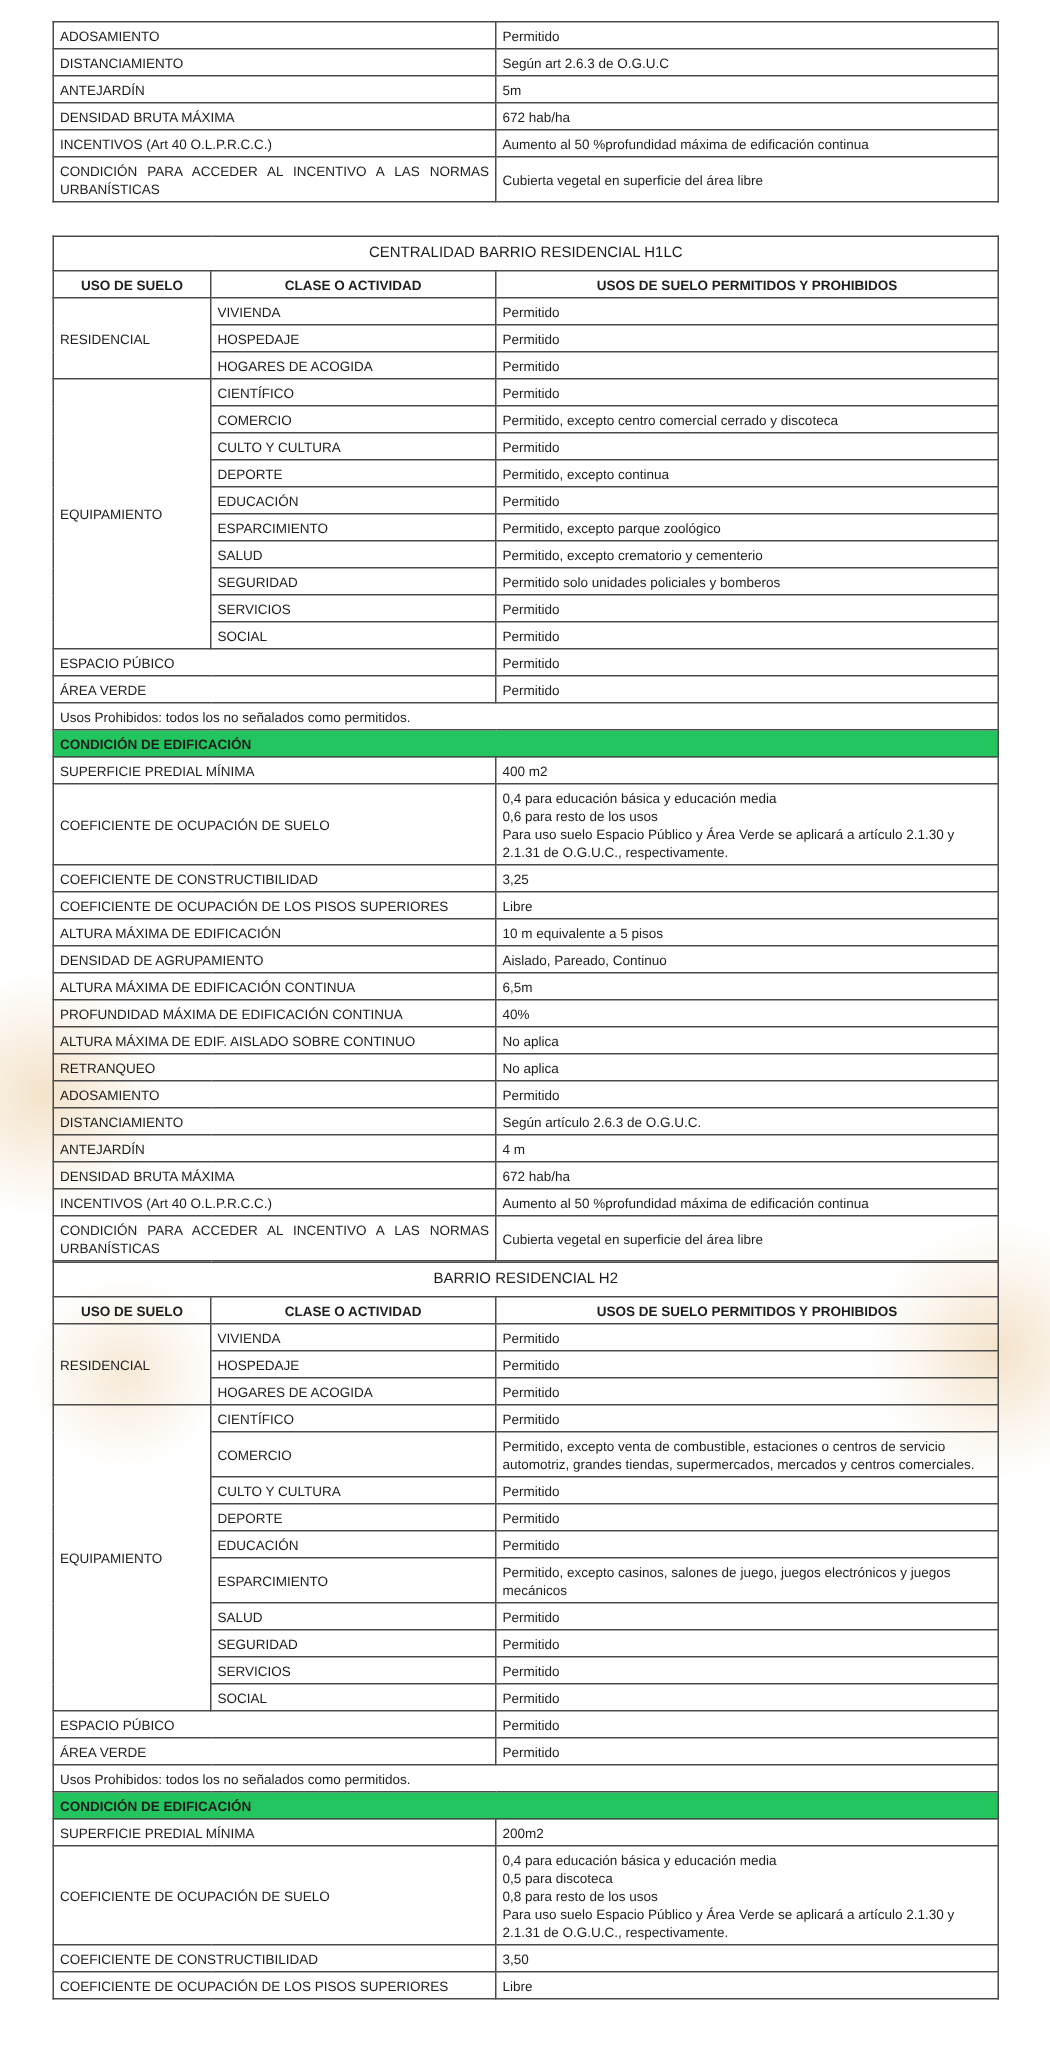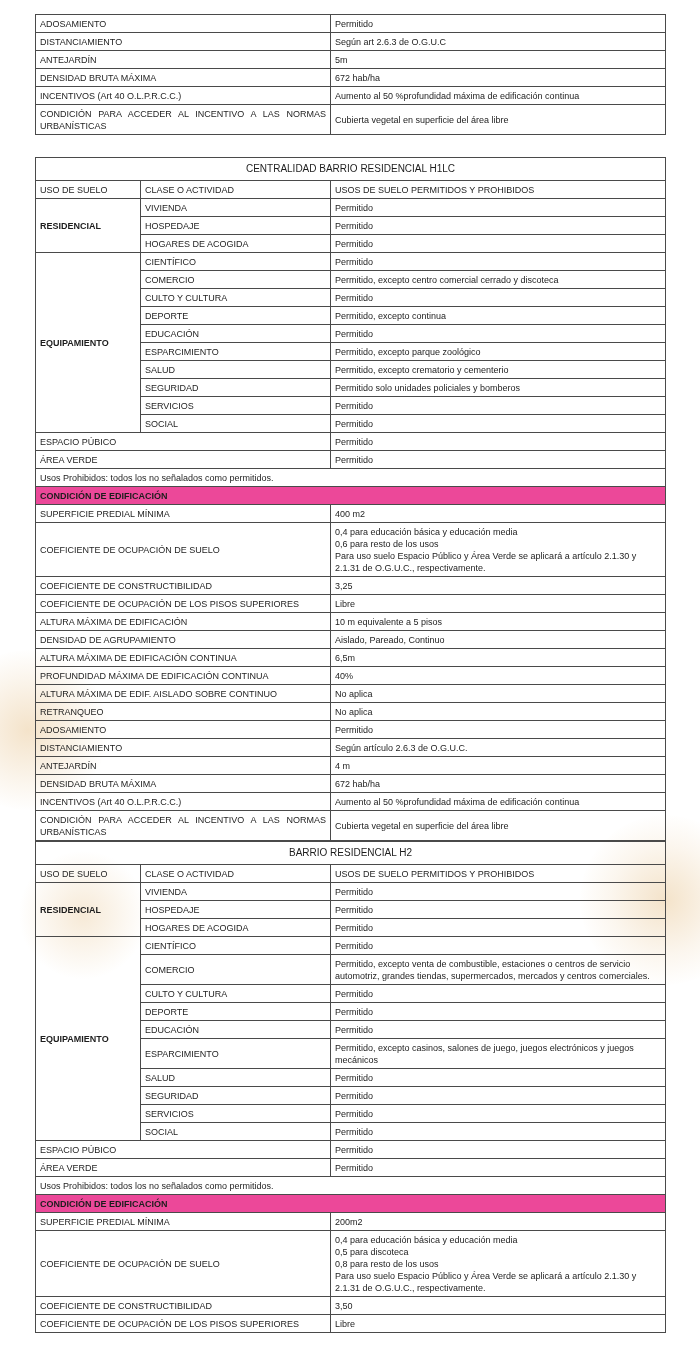--- a/index.html
+++ b/index.html
@@ -16,24 +16,24 @@
   #wm3{left:580px;top:815px;width:170px;height:170px;
     background:radial-gradient(circle,rgba(233,199,149,0.50) 0%,rgba(233,199,149,0.16) 45%,rgba(233,199,149,0) 72%);}
 
   table.doc-table{position:relative;z-index:1;border-collapse:collapse;width:630px;table-layout:fixed;}
   .doc-table td,.doc-table th{
     border:1px solid #4a4a4a;font-size:9px;line-height:12px;font-weight:normal;
     color:#1d1d1d;padding:2.5px 4px;vertical-align:middle;text-align:left;
     white-space:pre-line;overflow-wrap:break-word;
   }
   .doc-table td.title{font-weight:normal;font-size:10px;text-align:center;padding:5px 4px;}
-  .doc-table th.hdr{font-weight:normal;text-align:left;}
-  .doc-table td.section{font-weight:bold;background:#ec4899;}
+  .doc-table th.hdr{font-weight:bold;text-align:center;}
+  .doc-table td.section{font-weight:bold;background:#22c55e;}
   .doc-table td.lbl{text-align:justify;}
-  .doc-table td.grp{vertical-align:middle;font-weight:bold;}
+  .doc-table td.grp{vertical-align:middle;}
   .mt-a{margin-top:22px;}
   .mt-b{}
 </style>
 </head>
 <body>
 
 <div class="page">
   <div class="wm" id="wm1"></div>
   <div class="wm" id="wm2"></div>
   <div class="wm" id="wm3"></div>

